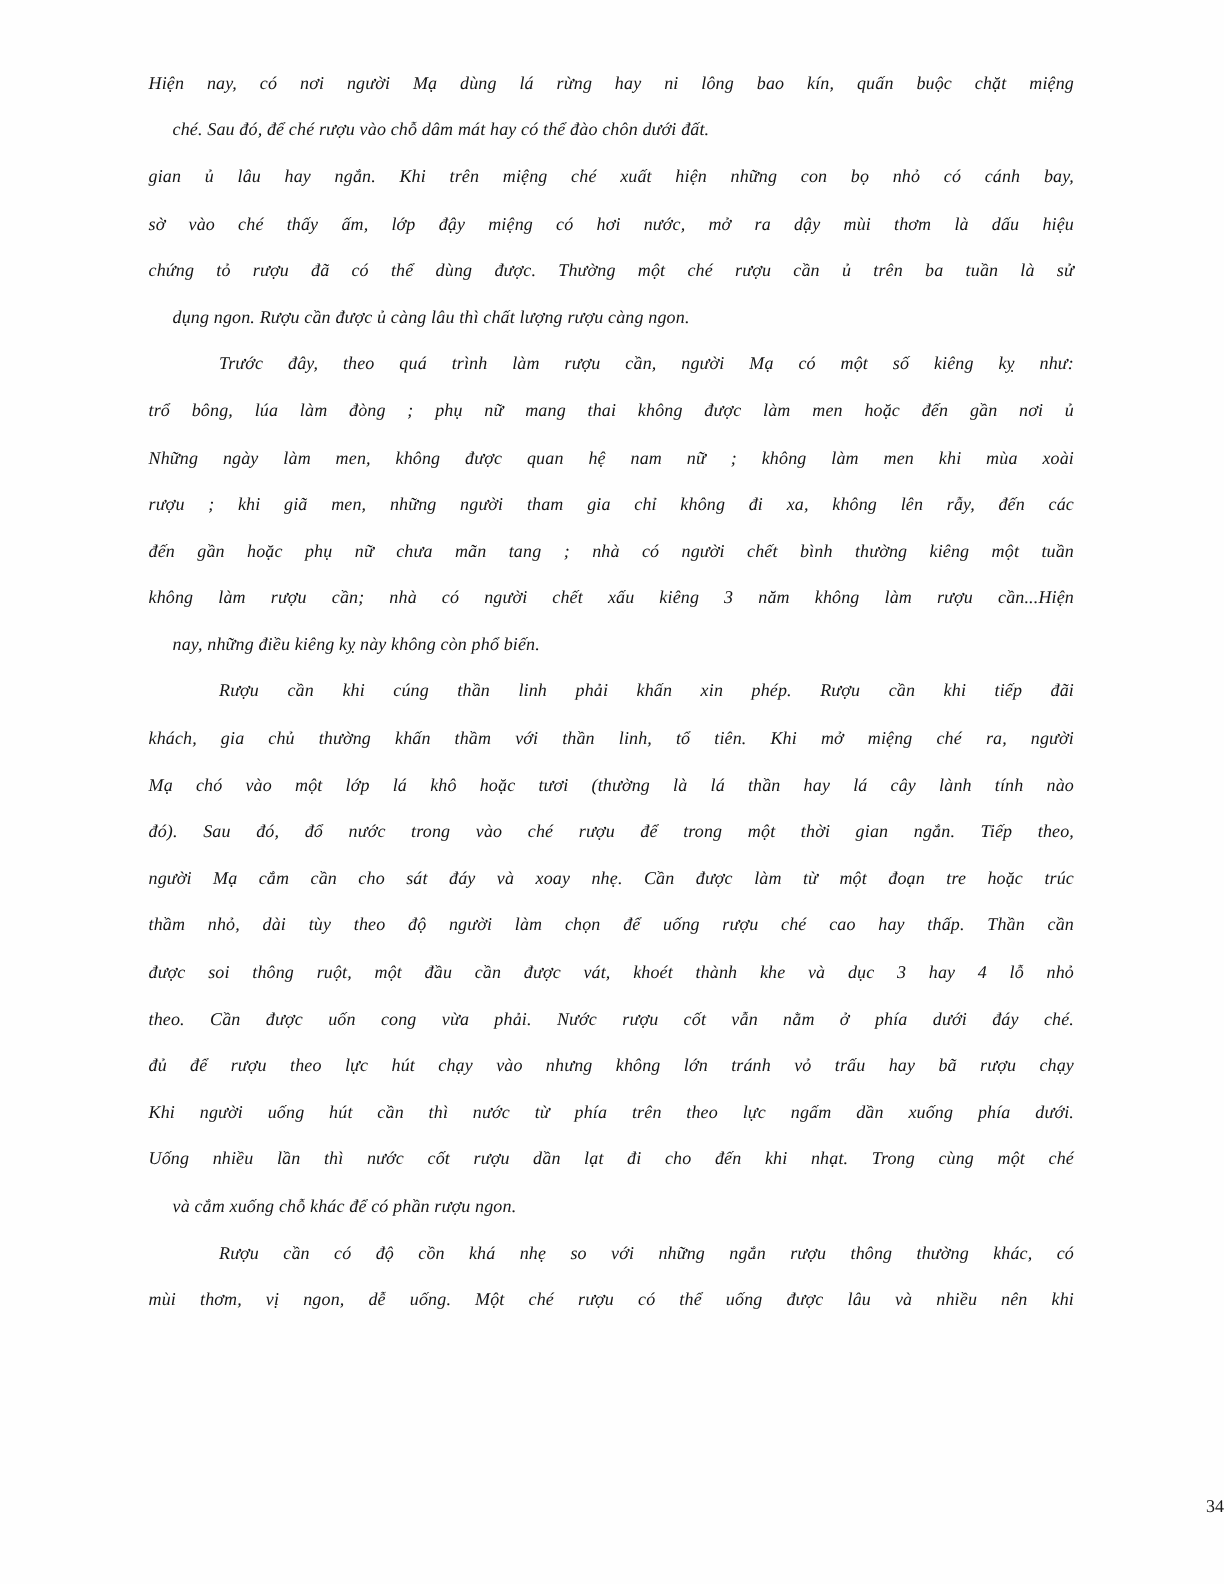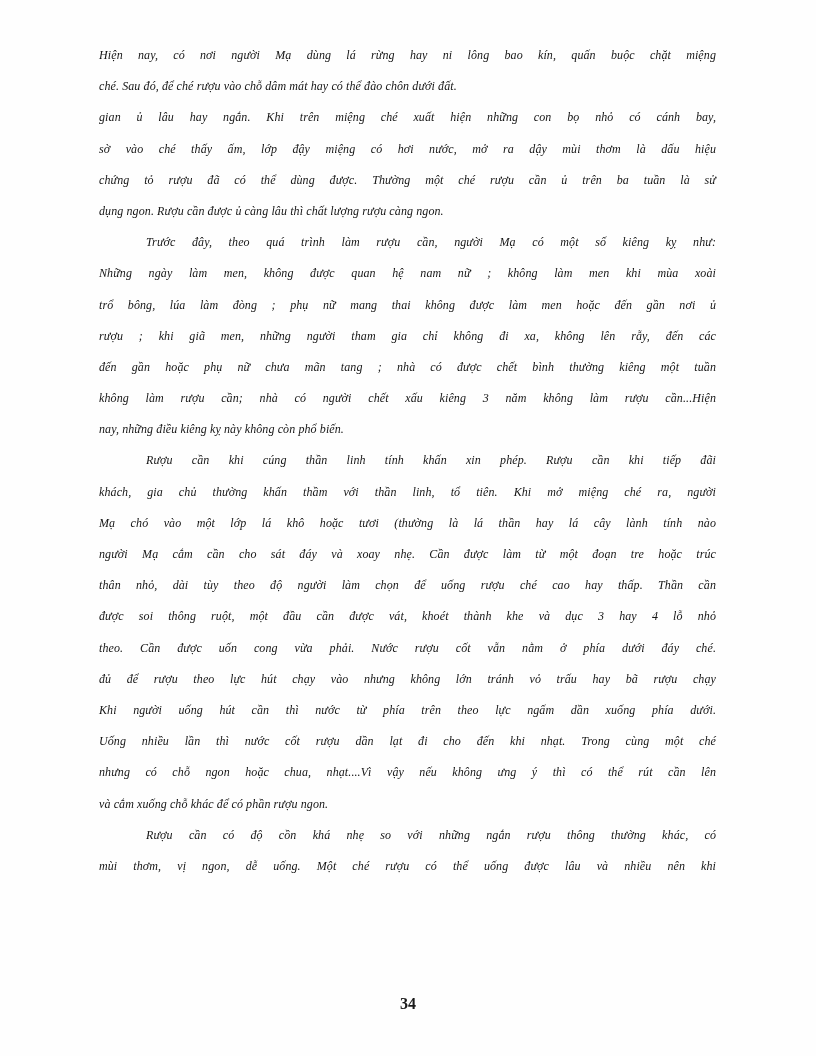--- a/index.html
+++ b/index.html
@@ -35,69 +35,69 @@
     text-align-last: justify;
     letter-spacing: 0.1px;
     font-style: italic;
   }
   .line.indent {
     text-indent: 47px;
   }
   .line.end {
     text-align: left;
     text-align-last: left;
+    margin-left: 16px;
   }
   .pagenum {
     position: absolute;
     top: 993px;
     left: 0;
     width: 100%;
-    text-align: center;
-    font-size: 16px;
+    text-align: right;
+    font-size: 12px;
     line-height: 22px;
     color: #1a1a1a;
-    font-weight: bold;
   }
 </style>
 </head>
 <body>
 
 <div class="page">
   <div class="textblock">
       <div class="paragraph">
         <div class="line">Hiện nay, có nơi người Mạ dùng lá rừng hay ni lông bao kín, quấn buộc chặt miệng</div>
         <div class="line end">ché. Sau đó, để ché rượu vào chỗ dâm mát hay có thể đào chôn dưới đất.</div>
       </div>
       <div class="paragraph">
         <div class="line">gian ủ lâu hay ngắn. Khi trên miệng ché xuất hiện những con bọ nhỏ có cánh bay,</div>
         <div class="line">sờ vào ché thấy ấm, lớp đậy miệng có hơi nước, mở ra dậy mùi thơm là dấu hiệu</div>
         <div class="line">chứng tỏ rượu đã có thể dùng được. Thường một ché rượu cần ủ trên ba tuần là sử</div>
         <div class="line end">dụng ngon. Rượu cần được ủ càng lâu thì chất lượng rượu càng ngon.</div>
       </div>
       <div class="paragraph">
         <div class="line indent">Trước đây, theo quá trình làm rượu cần, người Mạ có một số kiêng kỵ như:</div>
+        <div class="line">trổ bông, lúa làm đòng ; phụ nữ mang thai không được làm men hoặc đến gần nơi ủ</div>
         <div class="line">Những ngày làm men, không được quan hệ nam nữ ; không làm men khi mùa xoài</div>
-        <div class="line">trổ bông, lúa làm đòng ; phụ nữ mang thai không được làm men hoặc đến gần nơi ủ</div>
         <div class="line">rượu ;  khi giã men, những người tham gia chỉ không đi xa, không lên rẫy, đến các</div>
-        <div class="line">đến gần hoặc phụ nữ chưa mãn tang ; nhà có được chết bình thường kiêng một tuần</div>
+        <div class="line">đến gần hoặc phụ nữ chưa mãn tang ; nhà có người chết bình thường kiêng một tuần</div>
         <div class="line">không làm rượu cần; nhà có người chết xấu kiêng 3 năm không làm rượu cần...Hiện</div>
         <div class="line end">nay, những điều kiêng kỵ này không còn phổ biến.</div>
       </div>
       <div class="paragraph">
-        <div class="line indent">Rượu cần khi cúng thần linh tính khấn xin phép. Rượu cần khi tiếp đãi</div>
+        <div class="line indent">Rượu cần khi cúng thần linh phải khấn xin phép. Rượu cần khi tiếp đãi</div>
         <div class="line">khách, gia chủ thường khấn thầm với thần linh, tổ tiên. Khi mở miệng ché ra, người</div>
         <div class="line">Mạ chó vào một lớp lá khô hoặc tươi (thường là lá thần hay lá cây lành tính nào</div>
+        <div class="line">đó). Sau đó, đổ nước trong vào ché rượu để trong một thời gian ngắn. Tiếp theo,</div>
         <div class="line">người Mạ cắm cần cho sát đáy và xoay nhẹ. Cần được làm từ một đoạn tre hoặc trúc</div>
-        <div class="line">thân nhỏ, dài tùy theo độ người làm chọn để uống rượu ché cao hay thấp. Thần cần</div>
+        <div class="line">thầm nhỏ, dài tùy theo độ người làm chọn để uống rượu ché cao hay thấp. Thần cần</div>
         <div class="line">được soi thông ruột, một đầu cần được vát, khoét thành khe và dục 3 hay 4 lỗ nhỏ</div>
         <div class="line">theo. Cần được uốn cong vừa phải. Nước rượu cốt vẫn nằm ở phía dưới đáy ché.</div>
         <div class="line">đủ để rượu theo lực hút chạy vào nhưng không lớn tránh vỏ trấu hay bã rượu chạy</div>
         <div class="line">Khi người uống hút cần thì nước từ phía trên theo lực ngấm dần xuống phía dưới.</div>
         <div class="line">Uống nhiều lần thì nước cốt rượu dần lạt đi cho đến khi nhạt. Trong cùng một ché</div>
-        <div class="line">nhưng có chỗ ngon hoặc chua, nhạt....Vì vậy nếu không ưng ý thì có thể rút cần lên</div>
         <div class="line end">và cắm xuống chỗ khác để có phần rượu ngon.</div>
       </div>
       <div class="paragraph">
         <div class="line indent">Rượu cần  có độ cồn khá nhẹ so với những ngắn rượu thông thường khác, có</div>
         <div class="line">mùi thơm, vị ngon, dễ uống. Một ché rượu có thể uống được lâu và nhiều nên khi</div>
       </div>
     </div>
   <div class="pagenum">34</div>
 </div>
 

